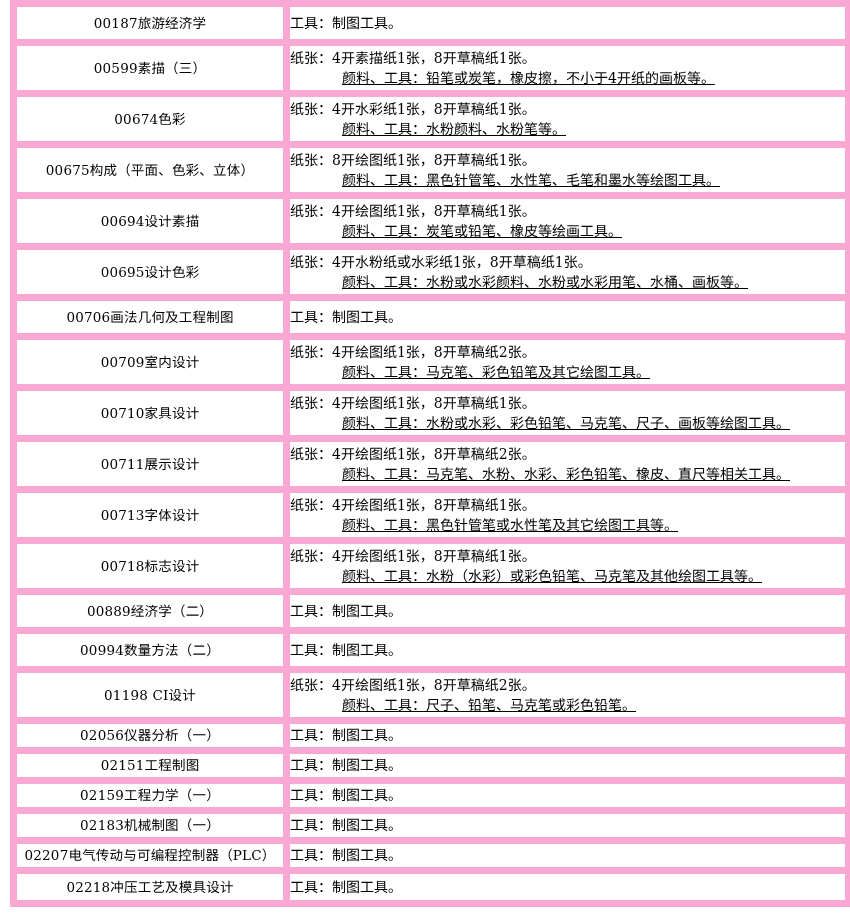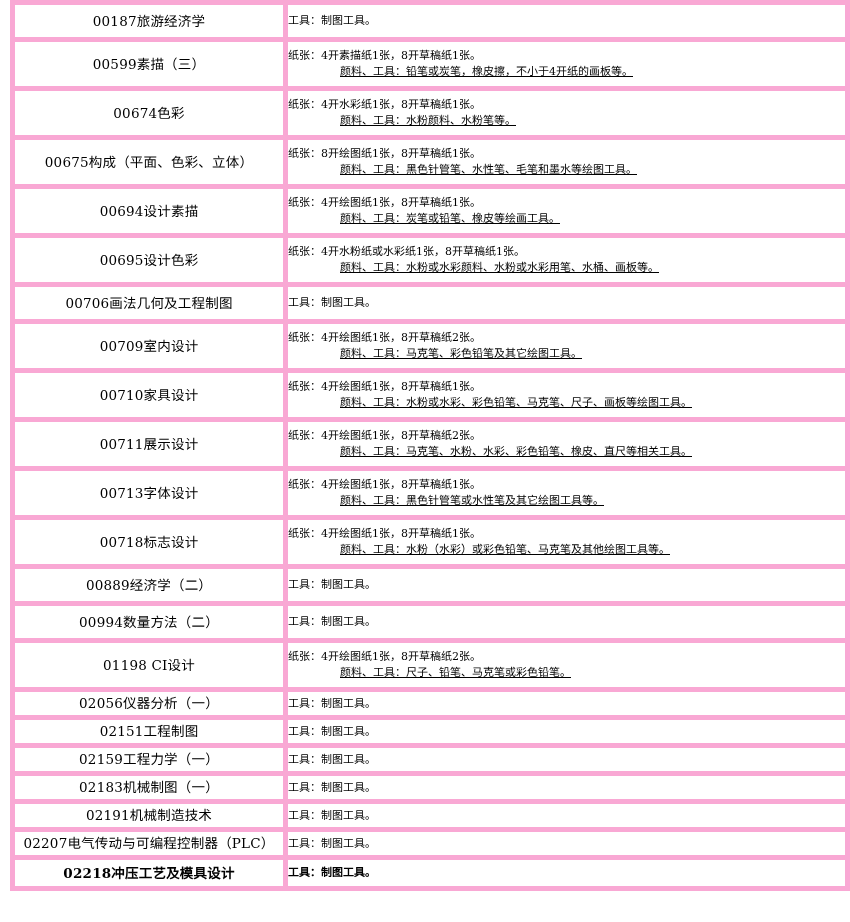--- a/index.html
+++ b/index.html
@@ -31,62 +31,61 @@
     width: 835px;
     border-collapse: collapse;
     table-layout: fixed;
     background: #ffffff;
   }
 
   table.req-table col.col-course { width: 273px; }
   table.req-table col.col-items  { width: 562px; }
 
   table.req-table td {
-    border: 5px solid #f9a8d4;
+    border: 7px solid #f9a8d4;
     padding: 0;
     vertical-align: middle;
     background: #ffffff;
     margin-top: 21px;
   }
 
   
   td.course {
     text-align: center;
     font-size: 13.5px;
     line-height: 1.35;
     letter-spacing: 0.2px;
     padding: 4px 6px;
     white-space: nowrap;
   }
 
   
   td.items {
     padding: 5px 0 5px 14px;
-    font-size: 11px;
+    font-size: 14px;
     line-height: 1.45;
   }
 
   .line {
     display: block;
     white-space: nowrap;
   }
   .line.indent {
     padding-left: 52px;
     text-decoration: underline;
   }
 
   
   tr.h-single td { height: 23px; }
   tr.h-single-tall td { height: 32px; }
   tr.h-double td { height: 44px; }
 
   
   tr.clipped td {
     height: 26px;
-    font-weight: bold;
   }
 </style>
 </head>
 <body>
 
 <div id="sheet">
   <table class="req-table">
     <colgroup>
       <col class="col-course">
       <col class="col-items">
@@ -211,26 +210,20 @@
             <span class="line">工具：制图工具。</span>
           </td>
         </tr>
         <tr class="h-single">
           <td class="course">02183机械制图（一）</td>
           <td class="items">
             <span class="line">工具：制图工具。</span>
           </td>
         </tr>
         <tr class="h-single">
-          <td class="course">02191机械制造技术</td>
-          <td class="items">
-            <span class="line">工具：制图工具。</span>
-          </td>
-        </tr>
-        <tr class="h-single">
           <td class="course">02207电气传动与可编程控制器（PLC）</td>
           <td class="items">
             <span class="line">工具：制图工具。</span>
           </td>
         </tr>
         <tr class="h-single clipped">
           <td class="course">02218冲压工艺及模具设计</td>
           <td class="items">
             <span class="line">工具：制图工具。</span>
           </td>

